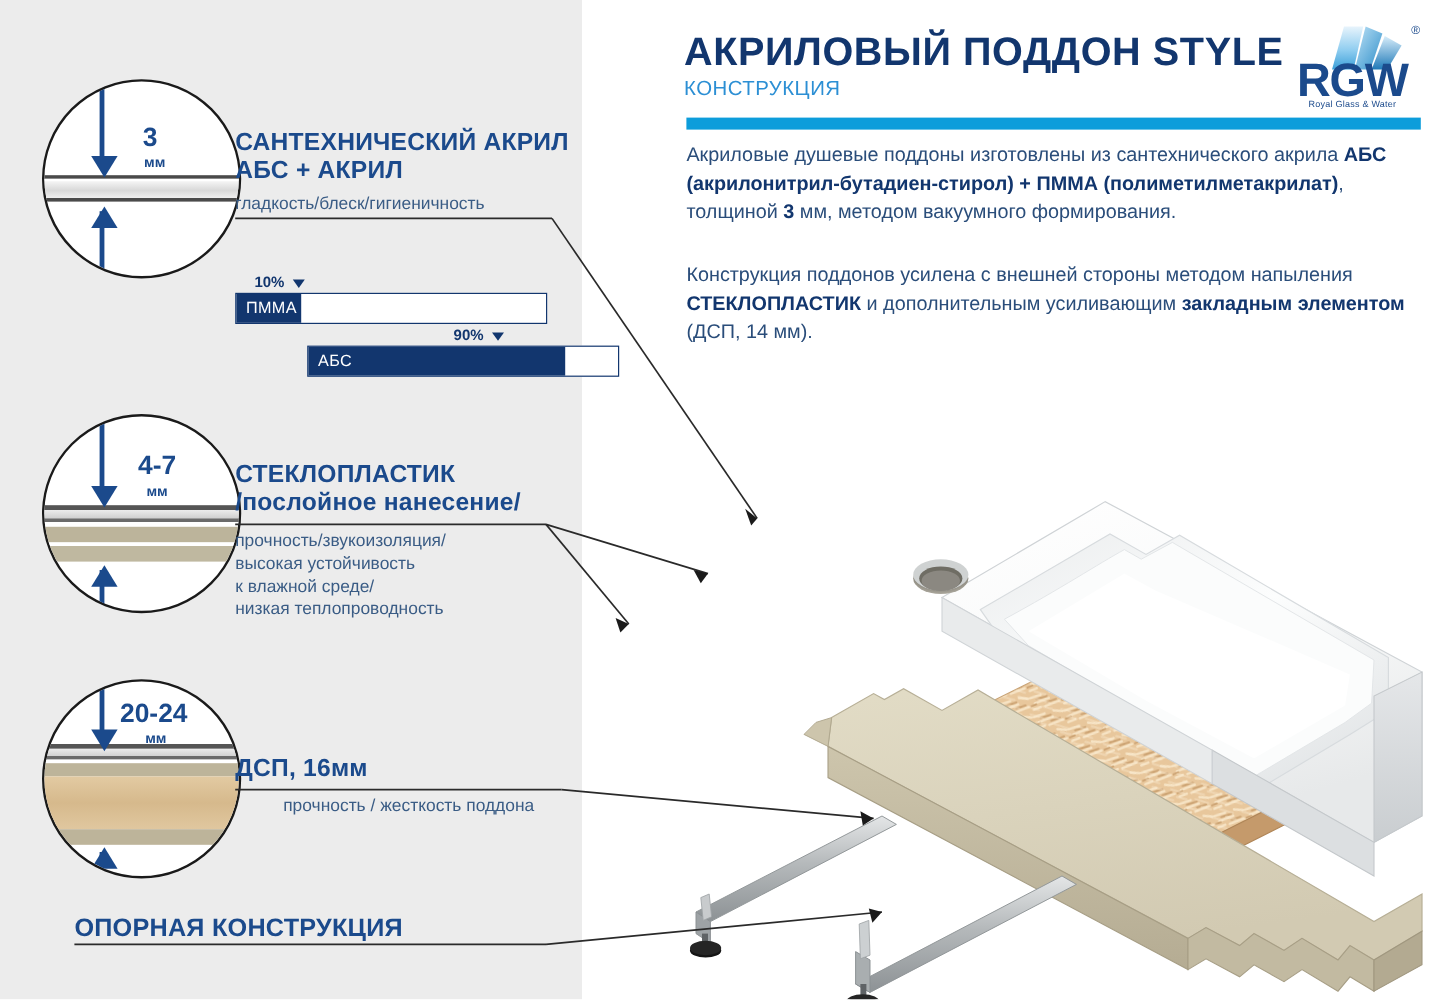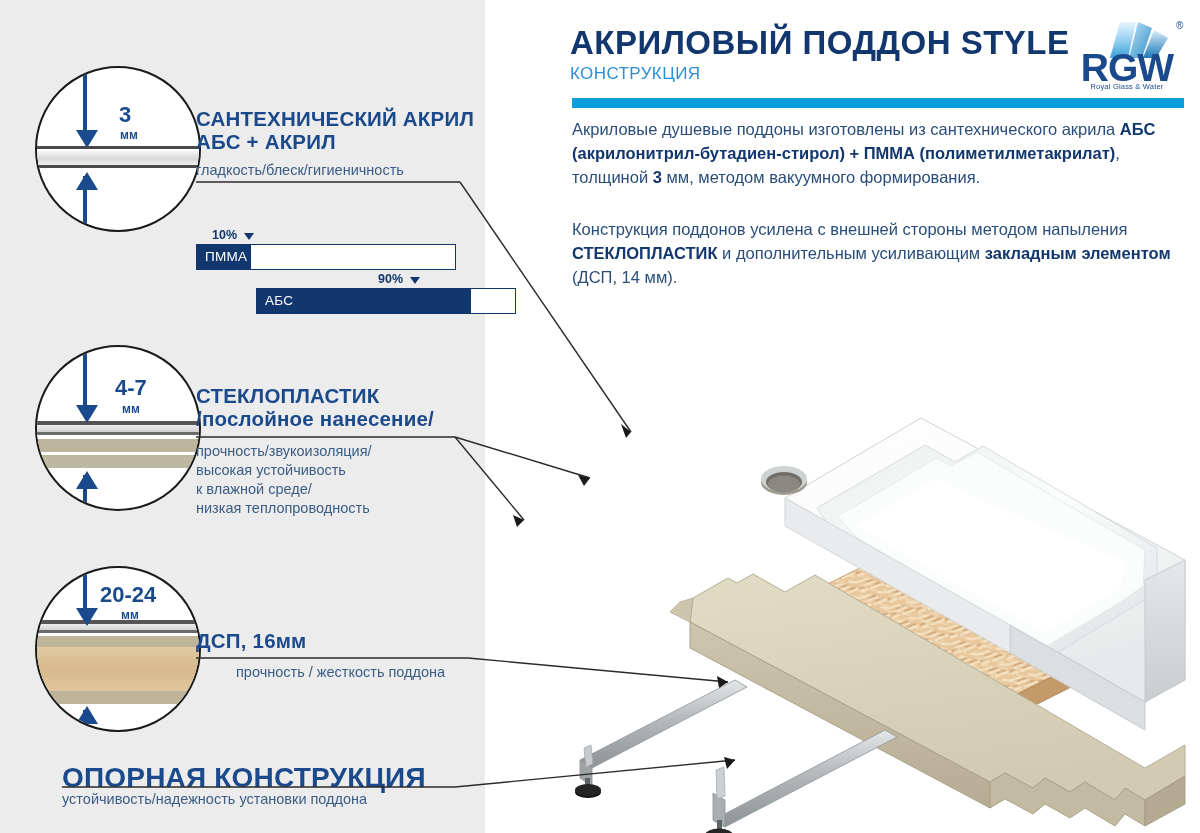--- a/index.html
+++ b/index.html
@@ -213,21 +213,21 @@
     width: 0; height: 0;
     border-left: 5px solid transparent;
     border-right: 5px solid transparent;
     border-top: 7px solid #12366e;
   }
 
   
   .bottom-title {
     position: absolute;
     left: 62px; top: 762px;
-    font-size: 28px;
+    font-size: 21px;
     font-weight: bold;
     color: #1b4a8c;
     letter-spacing: 0.2px;
   }
   .bottom-desc {
     position: absolute;
     left: 62px; top: 791px;
     font-size: 14.5px;
     color: #3a5c85;
   }
@@ -361,21 +361,20 @@
     </div>
   </div>
   <div class="sec-title" style="left:196px; top:630px; width:290px;">
     <span>ДСП, 16мм</span>
   </div>
   <div class="sec-desc" style="left:196px; top:663px; width:290px;margin-left:40px;">
     <div>прочность / жесткость поддона</div>
   </div>
 
   <div class="bottom-title">ОПОРНАЯ КОНСТРУКЦИЯ</div>
-  <div class="bottom-desc">устойчивость/надежность установки поддона</div>
 
   <svg class="illus" viewBox="0 0 715 503">
     <defs>
       <linearGradient id="acrTop" x1="0" y1="0" x2="0.4" y2="1">
         <stop offset="0%" stop-color="#ffffff"></stop>
           <stop offset="60%" stop-color="#f7f8f8"></stop>
           <stop offset="100%" stop-color="#e7e9ea"></stop>
       </linearGradient>
       <linearGradient id="acrBowl" x1="0.1" y1="0" x2="0.9" y2="1">
         <stop offset="0%" stop-color="#eceeef"></stop>

